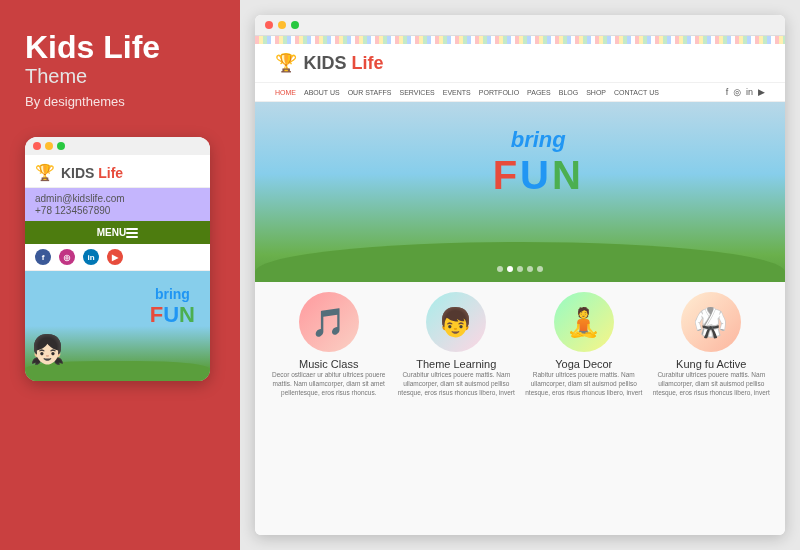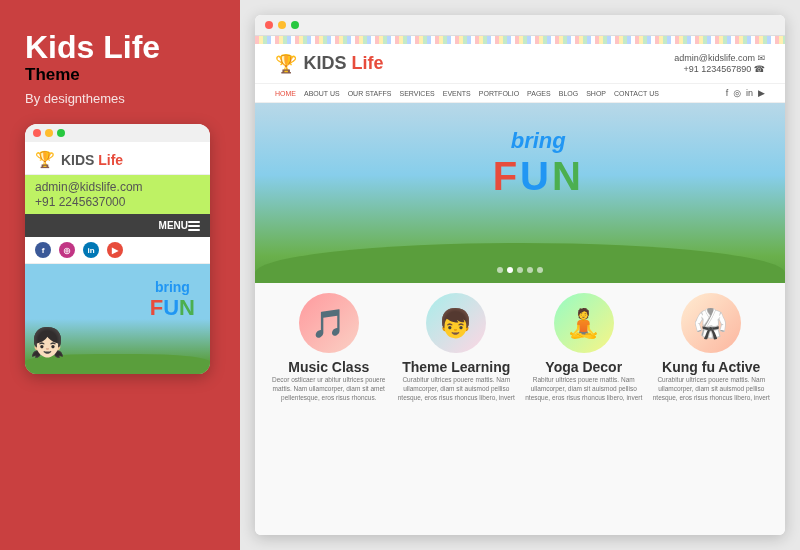--- a/index.html
+++ b/index.html
@@ -21,29 +21,29 @@
       flex-direction: column;
       align-items: flex-start;
     }
     .left-panel .theme-title {
       font-size: 32px;
       font-weight: 900;
       color: #fff;
       line-height: 1.1;
     }
     .left-panel .theme-subtitle {
-      font-size: 17px;
-      font-weight: 700;
-      color: #000000;
+      font-size: 20px;
+      font-weight: 400;
+      color: #e5e5e5;
       margin-bottom: 6px;
     }
     .left-panel .by-author {
       font-size: 13px;
       color: rgba(255,255,255,0.85);
-      margin-bottom: 8px;
+      margin-bottom: 18px;
       text-align: right;
     }
 
     
     .mobile-preview {
       width: 185px;
       background: #fff;
       border-radius: 12px;
       overflow: hidden;
       margin-top: 10px;
@@ -79,31 +79,31 @@
     }
     .kids-logo-text {
       font-size: 14px;
       font-weight: 900;
     }
     .kids-logo-text .kids { color: #555; }
     .kids-logo-text .life { color: #e74c3c; }
 
     .mobile-contact-info {
       padding: 4px 10px;
-      font-size: 12px;
+      font-size: 10px;
       color: #555;
-      background: #bef264;
+      background: #c4b5fd;
     }
     .mobile-contact-info div { margin: 1px 0; }
 
     .mobile-menu-bar {
-      background: #404040;
+      background: #4d7c0f;
       padding: 6px 10px;
       display: flex;
-      justify-content: flex-end;
+      justify-content: center;
       align-items: center;
     }
     .mobile-menu-bar .menu-label {
       color: #fff;
       font-size: 10px;
       font-weight: bold;
     }
     .hamburger-lines {
       display: flex;
       flex-direction: column;
@@ -357,22 +357,22 @@
       display: flex;
       align-items: center;
       justify-content: center;
       font-size: 28px;
     }
     .class-avatar.music { background: linear-gradient(135deg, #ff9a9e, #fad0c4); }
     .class-avatar.learning { background: linear-gradient(135deg, #a8edea, #fed6e3); }
     .class-avatar.yoga { background: linear-gradient(135deg, #96fbc4, #f9f586); }
     .class-avatar.kungfu { background: linear-gradient(135deg, #ffecd2, #fcb69f); }
     .class-name {
-      font-size: 14px;
-      font-weight: bold;
+      font-size: 11px;
+      font-weight: normal;
       color: #333;
     }
     .class-desc {
       font-size: 6.5px;
       color: #777;
       line-height: 1.4;
     }
   </style>
 </head>
 <body>
@@ -392,21 +392,21 @@
     <div class="mobile-nav-bar">
       <span class="trophy-icon">🏆</span>
       <span class="kids-logo-text">
         <span class="kids">KIDS</span>
         <span class="life">Life</span>
       </span>
     </div>
 
     <div class="mobile-contact-info">
       <div>admin@kidslife.com</div>
-      <div>+91 2245637000</div>
+      <div>+78 1234567890</div>
     </div>
 
     <div class="mobile-menu-bar">
       <span class="menu-label">MENU</span>
       <div class="hamburger-lines">
         <span></span>
         <span></span>
         <span></span>
       </div>
     </div>
@@ -442,24 +442,20 @@
 
     <div class="desktop-header">
       <div class="dots-pattern"></div>
       <div class="header-top">
         <div class="header-logo">
           <span class="trophy">🏆</span>
           <span class="header-logo-text">
             <span class="kids">KIDS</span>
             <span class="life">Life</span>
           </span>
-        </div>
-        <div class="header-contact">
-          <div>admin@kidslife.com ✉</div>
-          <div>+91 1234567890 ☎</div>
         </div>
       </div>
       <div class="header-nav">
         <div class="nav-links">
           <span class="active">HOME</span>
           <span>ABOUT US</span>
           <span>OUR STAFFS</span>
           <span>SERVICES</span>
           <span>EVENTS</span>
           <span>PORTFOLIO</span>

